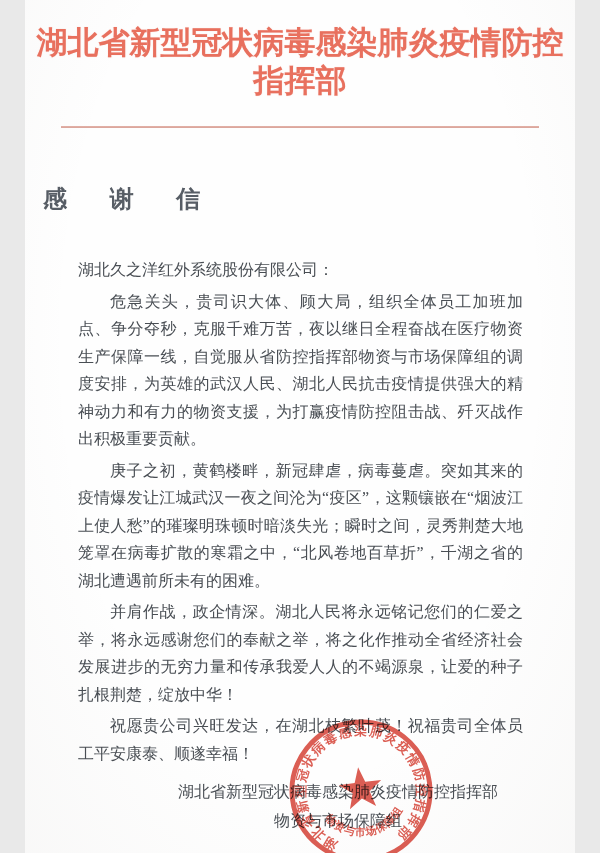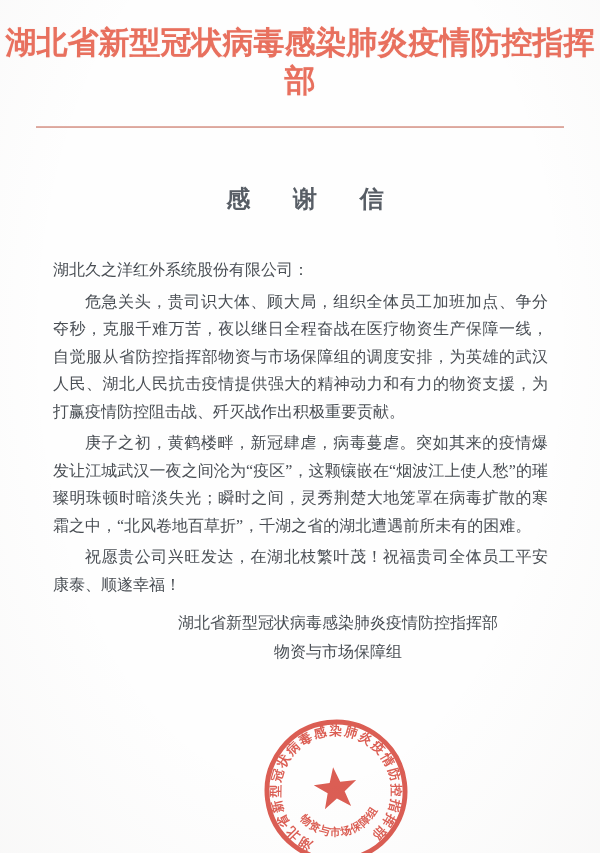--- a/index.html
+++ b/index.html
@@ -1,18 +1,18 @@
 <!DOCTYPE html>
 <html lang="zh"><head>
 <meta charset="utf-8">
 <style>
   html, body { margin: 0; padding: 0; background: #e9e9e9; }
   .page {
     position: relative;
-    width: 600px;
+    width: 550px;
     height: 853px;
     margin: 0 auto;
     background: #fefefe;
     background-image: radial-gradient(ellipse at 50% 40%, rgba(255,255,255,0) 60%, rgba(120,110,100,0.04) 100%);
     overflow: hidden;
     font-family: "Liberation Serif", "DejaVu Serif", serif;
     color: #484d52;
   }
   .letterhead {
     margin-top: 24px;
@@ -25,27 +25,27 @@
     line-height: 38px;
   }
   .rule {
     height: 2px;
     background: linear-gradient(to bottom, #e3b2a9, #d9a399);
     margin: 26px 36px 0 36px;
     border: none;
   }
   .letter-title {
     margin-top: 56px;
-    text-align: center;
+    text-align: left;
     font-family: "Liberation Sans", "DejaVu Sans", sans-serif;
     font-size: 24px;
     font-weight: 600;
     color: #575d65;
     letter-spacing: 18px;
-    padding-left: 28px; 
+    padding-left: 18px; 
     line-height: 30px;
   }
   .body-block {
     margin-top: 42px;
     padding: 0 52px 0 53px;
     font-size: 16px;
     line-height: 27.5px;
     text-align: justify;
     color: #494e54;
   }
@@ -83,20 +83,21 @@
   <div class="letterhead">湖北省新型冠状病毒感染肺炎疫情防控指挥部</div>
 
   <div class="rule"></div>
 
   <div class="letter-title">感 谢 信</div>
 
   <div class="body-block">
     <p class="salutation">湖北久之洋红外系统股份有限公司：</p>
     <p class="para">危急关头，贵司识大体、顾大局，组织全体员工加班加点、争分夺秒，克服千难万苦，夜以继日全程奋战在医疗物资生产保障一线，自觉服从省防控指挥部物资与市场保障组的调度安排，为英雄的武汉人民、湖北人民抗击疫情提供强大的精神动力和有力的物资支援，为打赢疫情防控阻击战、歼灭战作出积极重要贡献。</p>
     <p class="para">庚子之初，黄鹤楼畔，新冠肆虐，病毒蔓虐。突如其来的疫情爆发让江城武汉一夜之间沦为“疫区”，这颗镶嵌在“烟波江上使人愁”的璀璨明珠顿时暗淡失光；瞬时之间，灵秀荆楚大地笼罩在病毒扩散的寒霜之中，“北风卷地百草折”，千湖之省的湖北遭遇前所未有的困难。</p>
+    <p class="para">并肩作战，政企情深。湖北人民将永远铭记您们的仁爱之举，将永远感谢您们的奉献之举，将之化作推动全省经济社会发展进步的无穷力量和传承我爱人人的不竭源泉，让爱的种子扎根荆楚，绽放中华！</p>
     <p class="para">祝愿贵公司兴旺发达，在湖北枝繁叶茂！祝福贵司全体员工平安康泰、顺遂幸福！</p>
   </div>
 
   <div class="signature">
     <div class="sig-org">湖北省新型冠状病毒感染肺炎疫情防控指挥部</div>
     <div class="sig-dept">物资与市场保障组</div>
 
   </div>
 
   <svg class="seal" viewBox="0 0 200 200" xmlns="http://www.w3.org/2000/svg">

